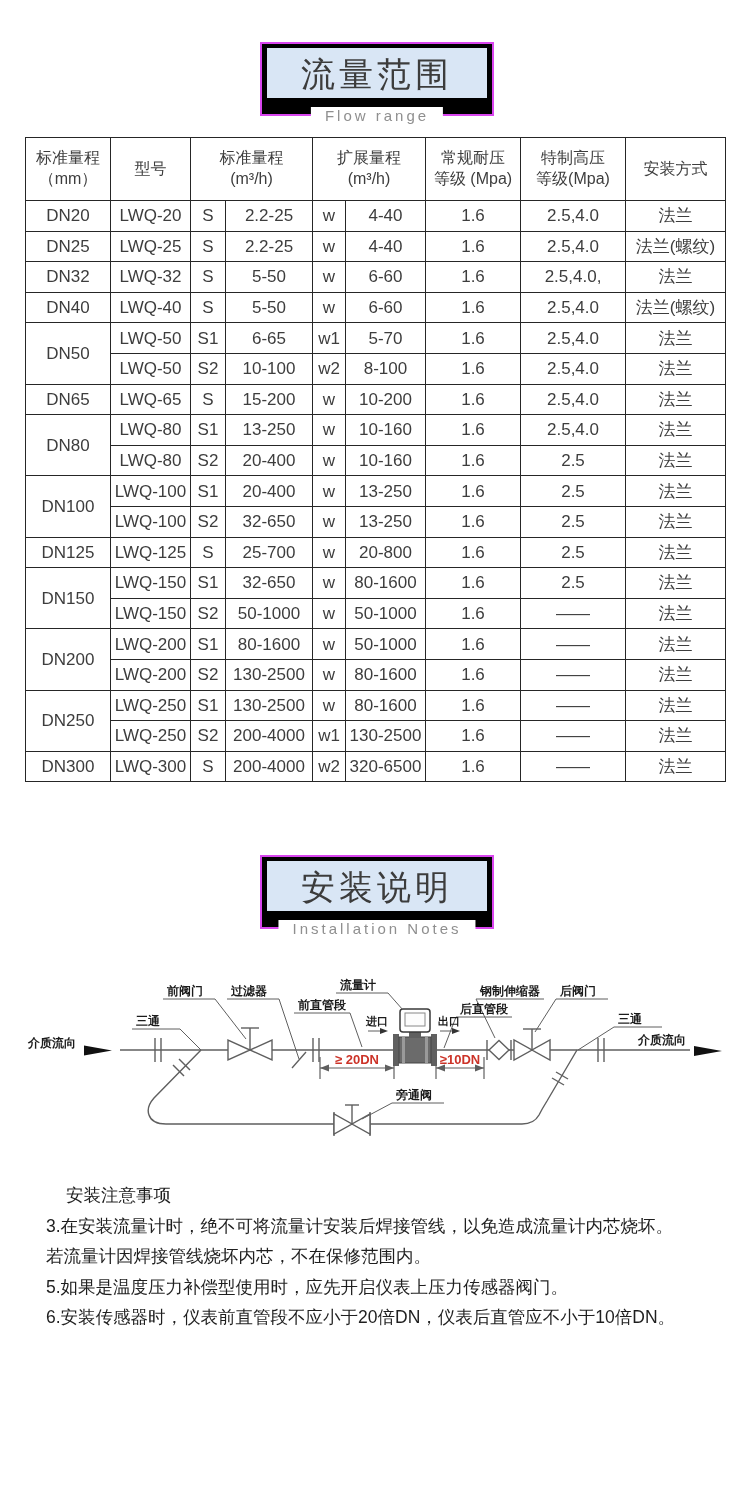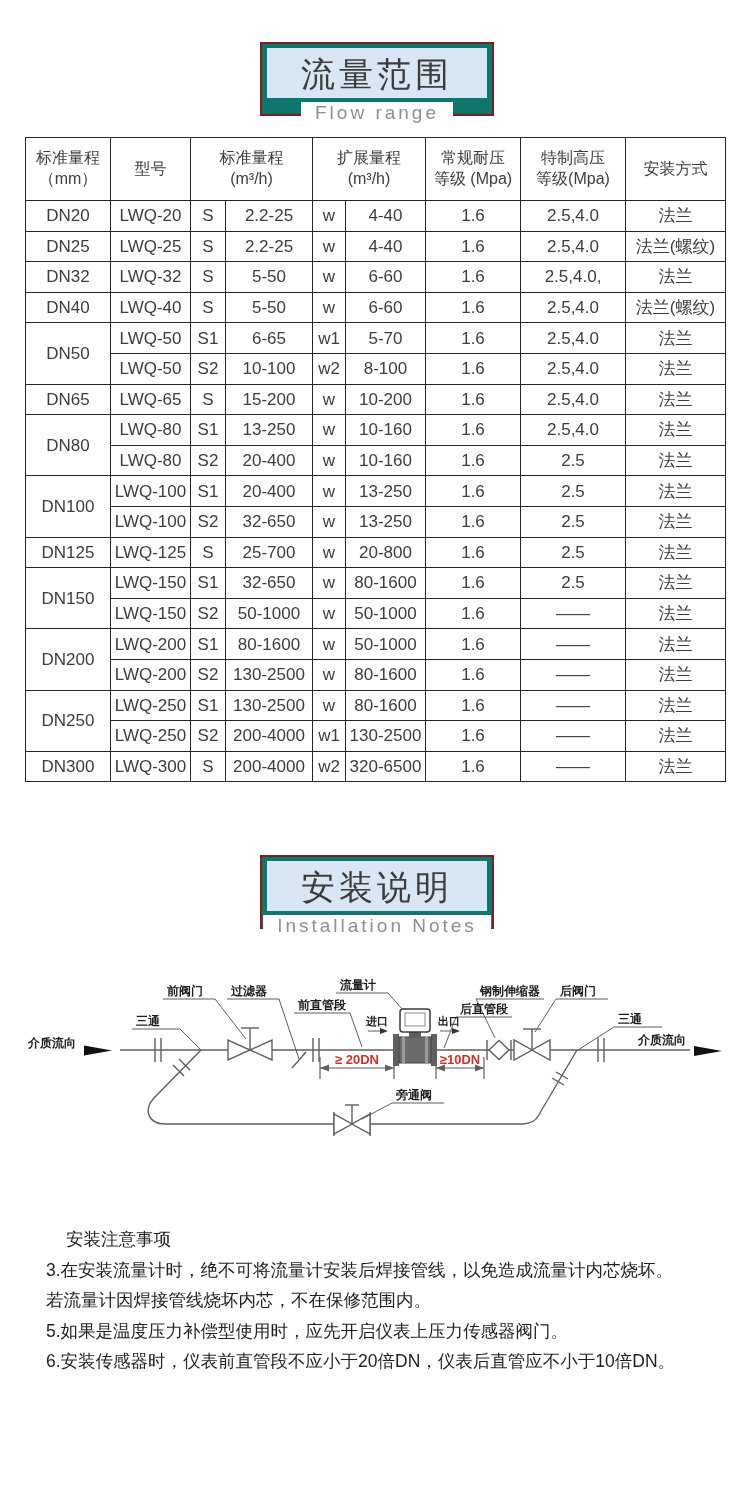--- a/index.html
+++ b/index.html
@@ -1,46 +1,46 @@
 <!DOCTYPE html>
 <html><head>
 <meta charset="utf-8">
 <style>
   html,body{margin:0;padding:0;background:#fff;}
   .page{position:relative;width:750px;height:1508px;background:#fff;overflow:hidden;
         font-family:"Liberation Sans","DejaVu Sans",sans-serif;}
 
   
   .sec-head{position:absolute;left:260px;width:230px;height:70px;
-            border:2px solid #7f1d1d;background:#0f766e;}
+            border:2px solid #d946ef;background:#000000;}
   .sec-head-cn{position:absolute;left:5px;right:5px;top:4px;height:50px;
                background:#d9e6f5;color:#3c3c3c;font-size:34px;letter-spacing:4px;
                text-align:center;line-height:52px;}
   .sec-head-en{position:absolute;left:50%;transform:translateX(-50%);bottom:-10px;
-               background:#fff;padding:0 14px;color:#8f8f8f;font-size:19px;
+               background:#fff;padding:0 14px;color:#8f8f8f;font-size:15px;
                letter-spacing:3px;white-space:nowrap;}
 
   
   .table-wrap{position:absolute;left:25px;top:137px;width:700px;}
   table.flow{border-collapse:collapse;table-layout:fixed;width:700px;}
   table.flow th,table.flow td{border:1.5px solid #262626;text-align:center;
                               color:#3d3d3d;padding:0;overflow:hidden;}
   table.flow th{font-size:16px;font-weight:normal;height:62px;line-height:1.3;
                 white-space:pre-line;}
   table.flow td{font-size:17px;height:29.6px;line-height:1;}
 
   
   .diagram{position:absolute;left:0;top:953px;width:750px;height:215px;}
   .dlabel{font-size:12px;font-weight:bold;fill:#1b1b1b;}
   .dlabel-sm{font-size:11px;font-weight:bold;fill:#1b1b1b;}
   .dim-red{font-size:13px;font-weight:bold;}
 
   
   .notes{position:absolute;left:46px;top:1180px;width:684px;color:#1f1f1f;
-         font-size:17.5px;margin-top:44px;}
+         font-size:17.5px;}
   .notes p{margin:0;line-height:30.5px;}
   .notes .notes-title{padding-left:20px;}
 </style>
 </head>
 <body>
 
 <div class="page">
 
   <div class="sec-head" style="top:42px;">
     <div class="sec-head-cn">流量范围</div>

